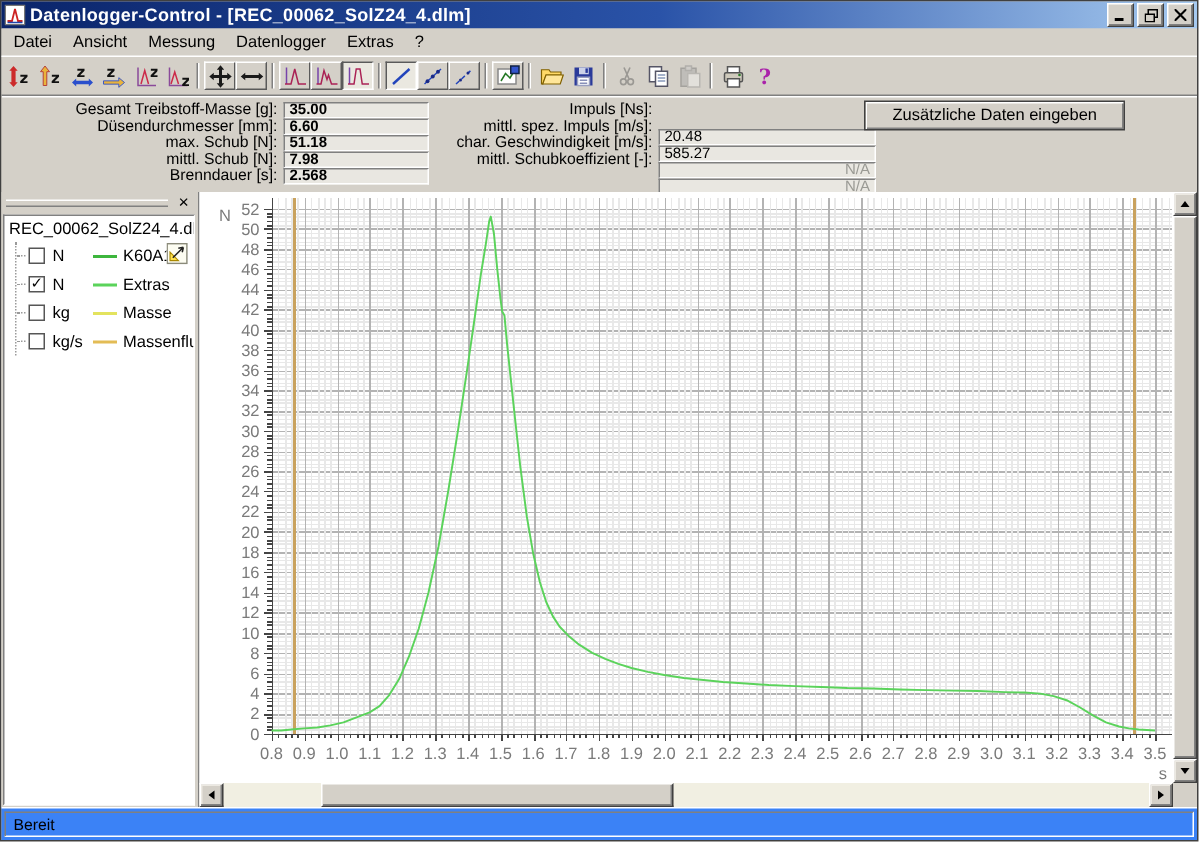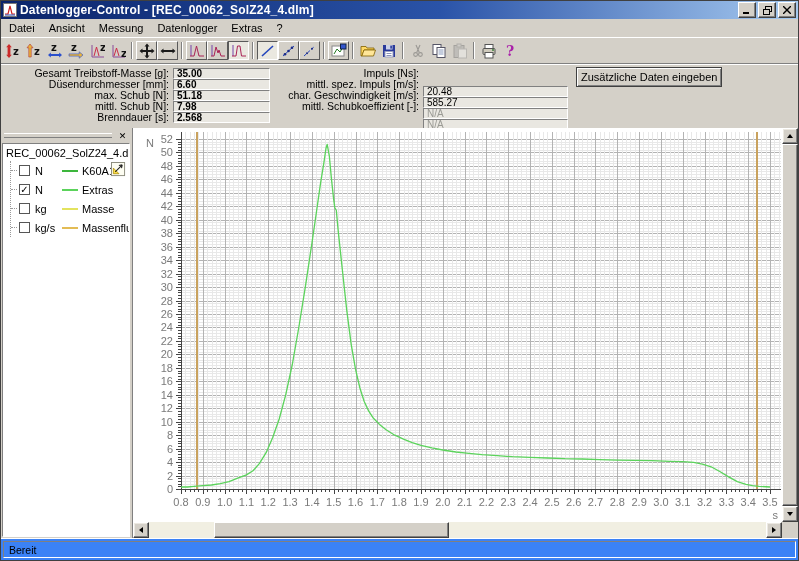--- a/index.html
+++ b/index.html
@@ -24,29 +24,29 @@
   .tbtn.bordered{border:1px solid;border-color:#fff #5a5a5a #5a5a5a #fff;}
   .tbtn.pressed{border-color:#5a5a5a #fff #fff #5a5a5a;background:#eae8e0;}
   .tbtn.disabled{filter:grayscale(1);opacity:.45;}
   .tsep{width:0;height:17px;border-left:1px solid #808080;border-right:1px solid #fff;margin:0 3px;}
   
   .stats{flex:0 0 60px;position:relative;background:#d4d0c8;border-top:1px solid #808080;box-shadow:inset 0 1px 0 #fff;padding-top:4px;}
   .stats-col{position:absolute;top:4px;}
   .stats-col.left{left:0;}
   .stats-col.right{left:270px;}
   .stats-row{display:flex;align-items:center;height:10px;margin-bottom:1px;}
-  .stat-label{text-align:right;padding-right:4px;white-space:nowrap;font-size:10.5px;}
+  .stat-label{text-align:right;padding-right:4px;white-space:nowrap;font-size:10.5px;padding-left:16px;}
   .left .stat-label{width:168px;}
   .right .stat-label{width:148px;}
   .stat-field{box-sizing:border-box;height:11px;border:1px solid;border-color:#808080 #fff #fff #808080;
     background:#e9e7e1;font-size:10px;line-height:9px;padding:0 3px;white-space:nowrap;overflow:hidden;}
   .left .stat-field{width:97px;font-weight:bold;}
   .right .stat-field{width:145px;margin-top:36px;}
-  .stat-field.na{color:#9a9a94;}
-  .extra-btn{position:absolute;left:575px;top:3px;height:20px;padding:0 4px;font-size:11px;font-family:"Liberation Sans",sans-serif;
+  .stat-field.na{color:#9a9a94;text-align:right;}
+  .extra-btn{position:absolute;left:575px;top:3px;height:20px;padding:0 18px;font-size:11px;font-family:"Liberation Sans",sans-serif;
     background:#d4d0c8;border:1px solid #404040;box-shadow:inset 1px 1px 0 #fff,inset -1px -1px 0 #808080;cursor:default;}
   
   .main{flex:1;display:flex;min-height:0;background:#d4d0c8;}
   .sidebar{width:128px;flex:0 0 128px;display:flex;flex-direction:column;background:#d4d0c8;padding:0 2px 1px 1px;}
   .side-header{height:15px;flex:0 0 15px;position:relative;}
   .grip{position:absolute;left:2px;right:18px;top:5px;height:3px;border-top:1px solid #fff;border-bottom:1px solid #808080;}
   .side-close{position:absolute;right:1px;top:1px;width:13px;height:13px;display:flex;align-items:center;justify-content:center;
     font-size:9px;font-weight:bold;font-family:"DejaVu Sans",sans-serif;}
   .listbox{flex:1;background:#fff;border:1px solid;border-color:#808080 #fff #fff #808080;overflow:hidden;padding-top:2px;}
   .lb-root{padding:1px 2px 2px 3px;white-space:nowrap;font-size:11px;}

